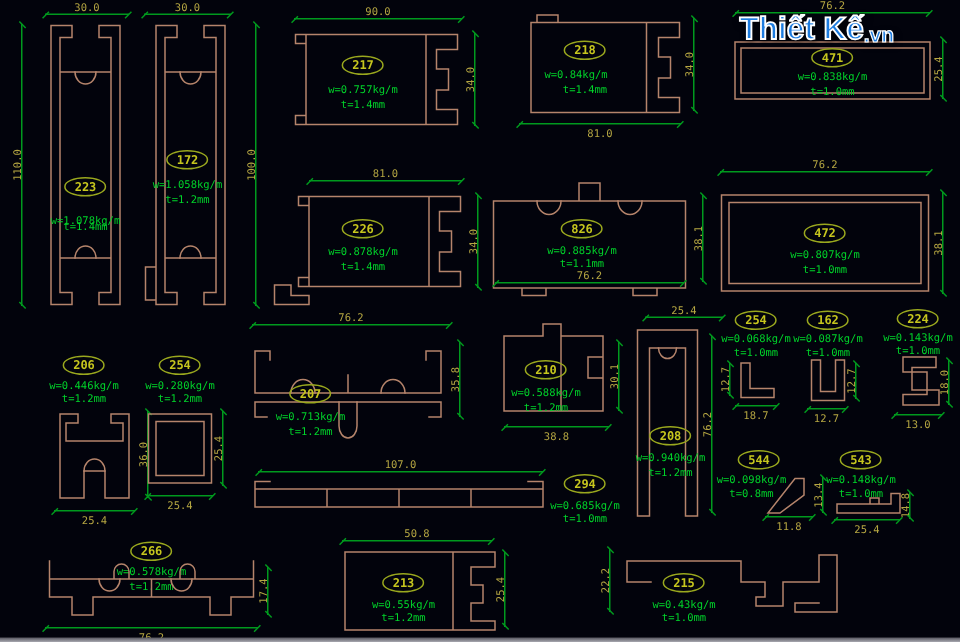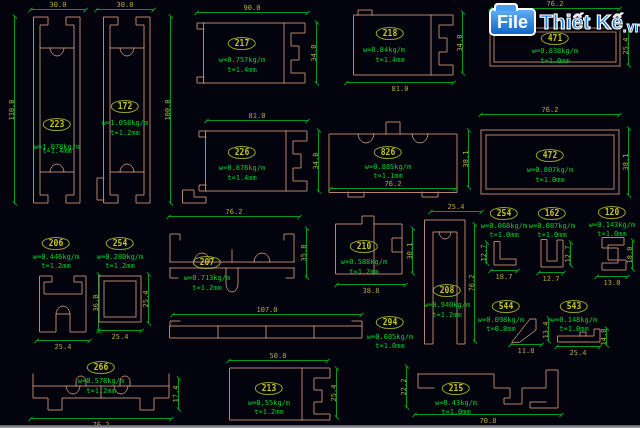--- a/index.html
+++ b/index.html
@@ -243,21 +243,21 @@
   <svg class="prof" style="left:538px;top:238px" width="28" height="32">
     <path d="M3,2 V29 H25 V2 H19 V23 H9 V2 Z"></path>
   </svg>
   <div class="dh b" style="left:538px;top:272px;width:26px">
       <span>12.7</span>
     </div>
   <div class="dv" style="left:570px;top:242px;height:24px">
       <span>12.7</span>
     </div>
 
-  <div class="lab" style="left:612px;top:206px">120</div>
+  <div class="lab" style="left:612px;top:206px">224</div>
   <div class="gtx" style="left:612px;top:221px">w=0.143kg/m</div>
   <div class="gtx" style="left:612px;top:230px">t=1.0mm</div>
   <svg class="prof" style="left:596px;top:236px" width="34" height="38">
     <path d="M28,2 V9 H12 V24 H30 V34 H6 V27 H22 V12 H6 V2 Z"></path>
   </svg>
   <div class="dh b" style="left:596px;top:276px;width:32px">
       <span>13.0</span>
     </div>
   <div class="dv" style="left:632px;top:240px;height:30px">
       <span>18.0</span>
@@ -302,23 +302,20 @@
 
   <div class="lab" style="left:456px;top:382px">215</div>
   <div class="gtx" style="left:456px;top:399px">w=0.43kg/m</div>
   <div class="gtx" style="left:456px;top:408px">t=1.0mm</div>
   <svg class="prof" style="left:410px;top:364px" width="156" height="52">
     <path d="M8,10 H84 V24 H100 V34 H94 V40 H112 V24 H136 V6 H148 V44 H120 V38 H136 M8,10 V24 H24"></path>
   </svg>
   <div class="dv" style="left:406px;top:366px;height:42px">
       <span>22.2</span>
     </div>
-  <div class="dh b" style="left:414px;top:414px;width:148px">
-      <span>70.8</span>
-    </div>
 
   <div class="lab" style="left:506px;top:300px">544</div>
   <div class="gtx" style="left:501px;top:316px">w=0.098kg/m</div>
   <div class="gtx" style="left:501px;top:325px">t=0.8mm</div>
   <svg class="prof" style="left:508px;top:314px" width="36" height="32">
     <path d="M4,28 L22,5 H28 V16 L12,28 Z"></path>
   </svg>
   <div class="dh b" style="left:510px;top:344px;width:32px">
       <span>11.8</span>
     </div>
@@ -333,20 +330,19 @@
     <path d="M4,10 H40 V3 H46 V16 H4 Z M26,10 V6 H32 V10"></path>
   </svg>
   <div class="dh b" style="left:556px;top:346px;width:44px">
       <span>25.4</span>
     </div>
   <div class="dv" style="left:606px;top:328px;height:18px">
       <span>14.8</span>
     </div>
 
   <div class="logo">
-    <span class="logo-folder"><span>File</span></span>
     <span class="logo-name">Thiết Kế</span>
     <span class="logo-tld">.vn</span>
   </div>
 
 
   <div class="bottombar"></div>
 </div>
 
 </body></html>

